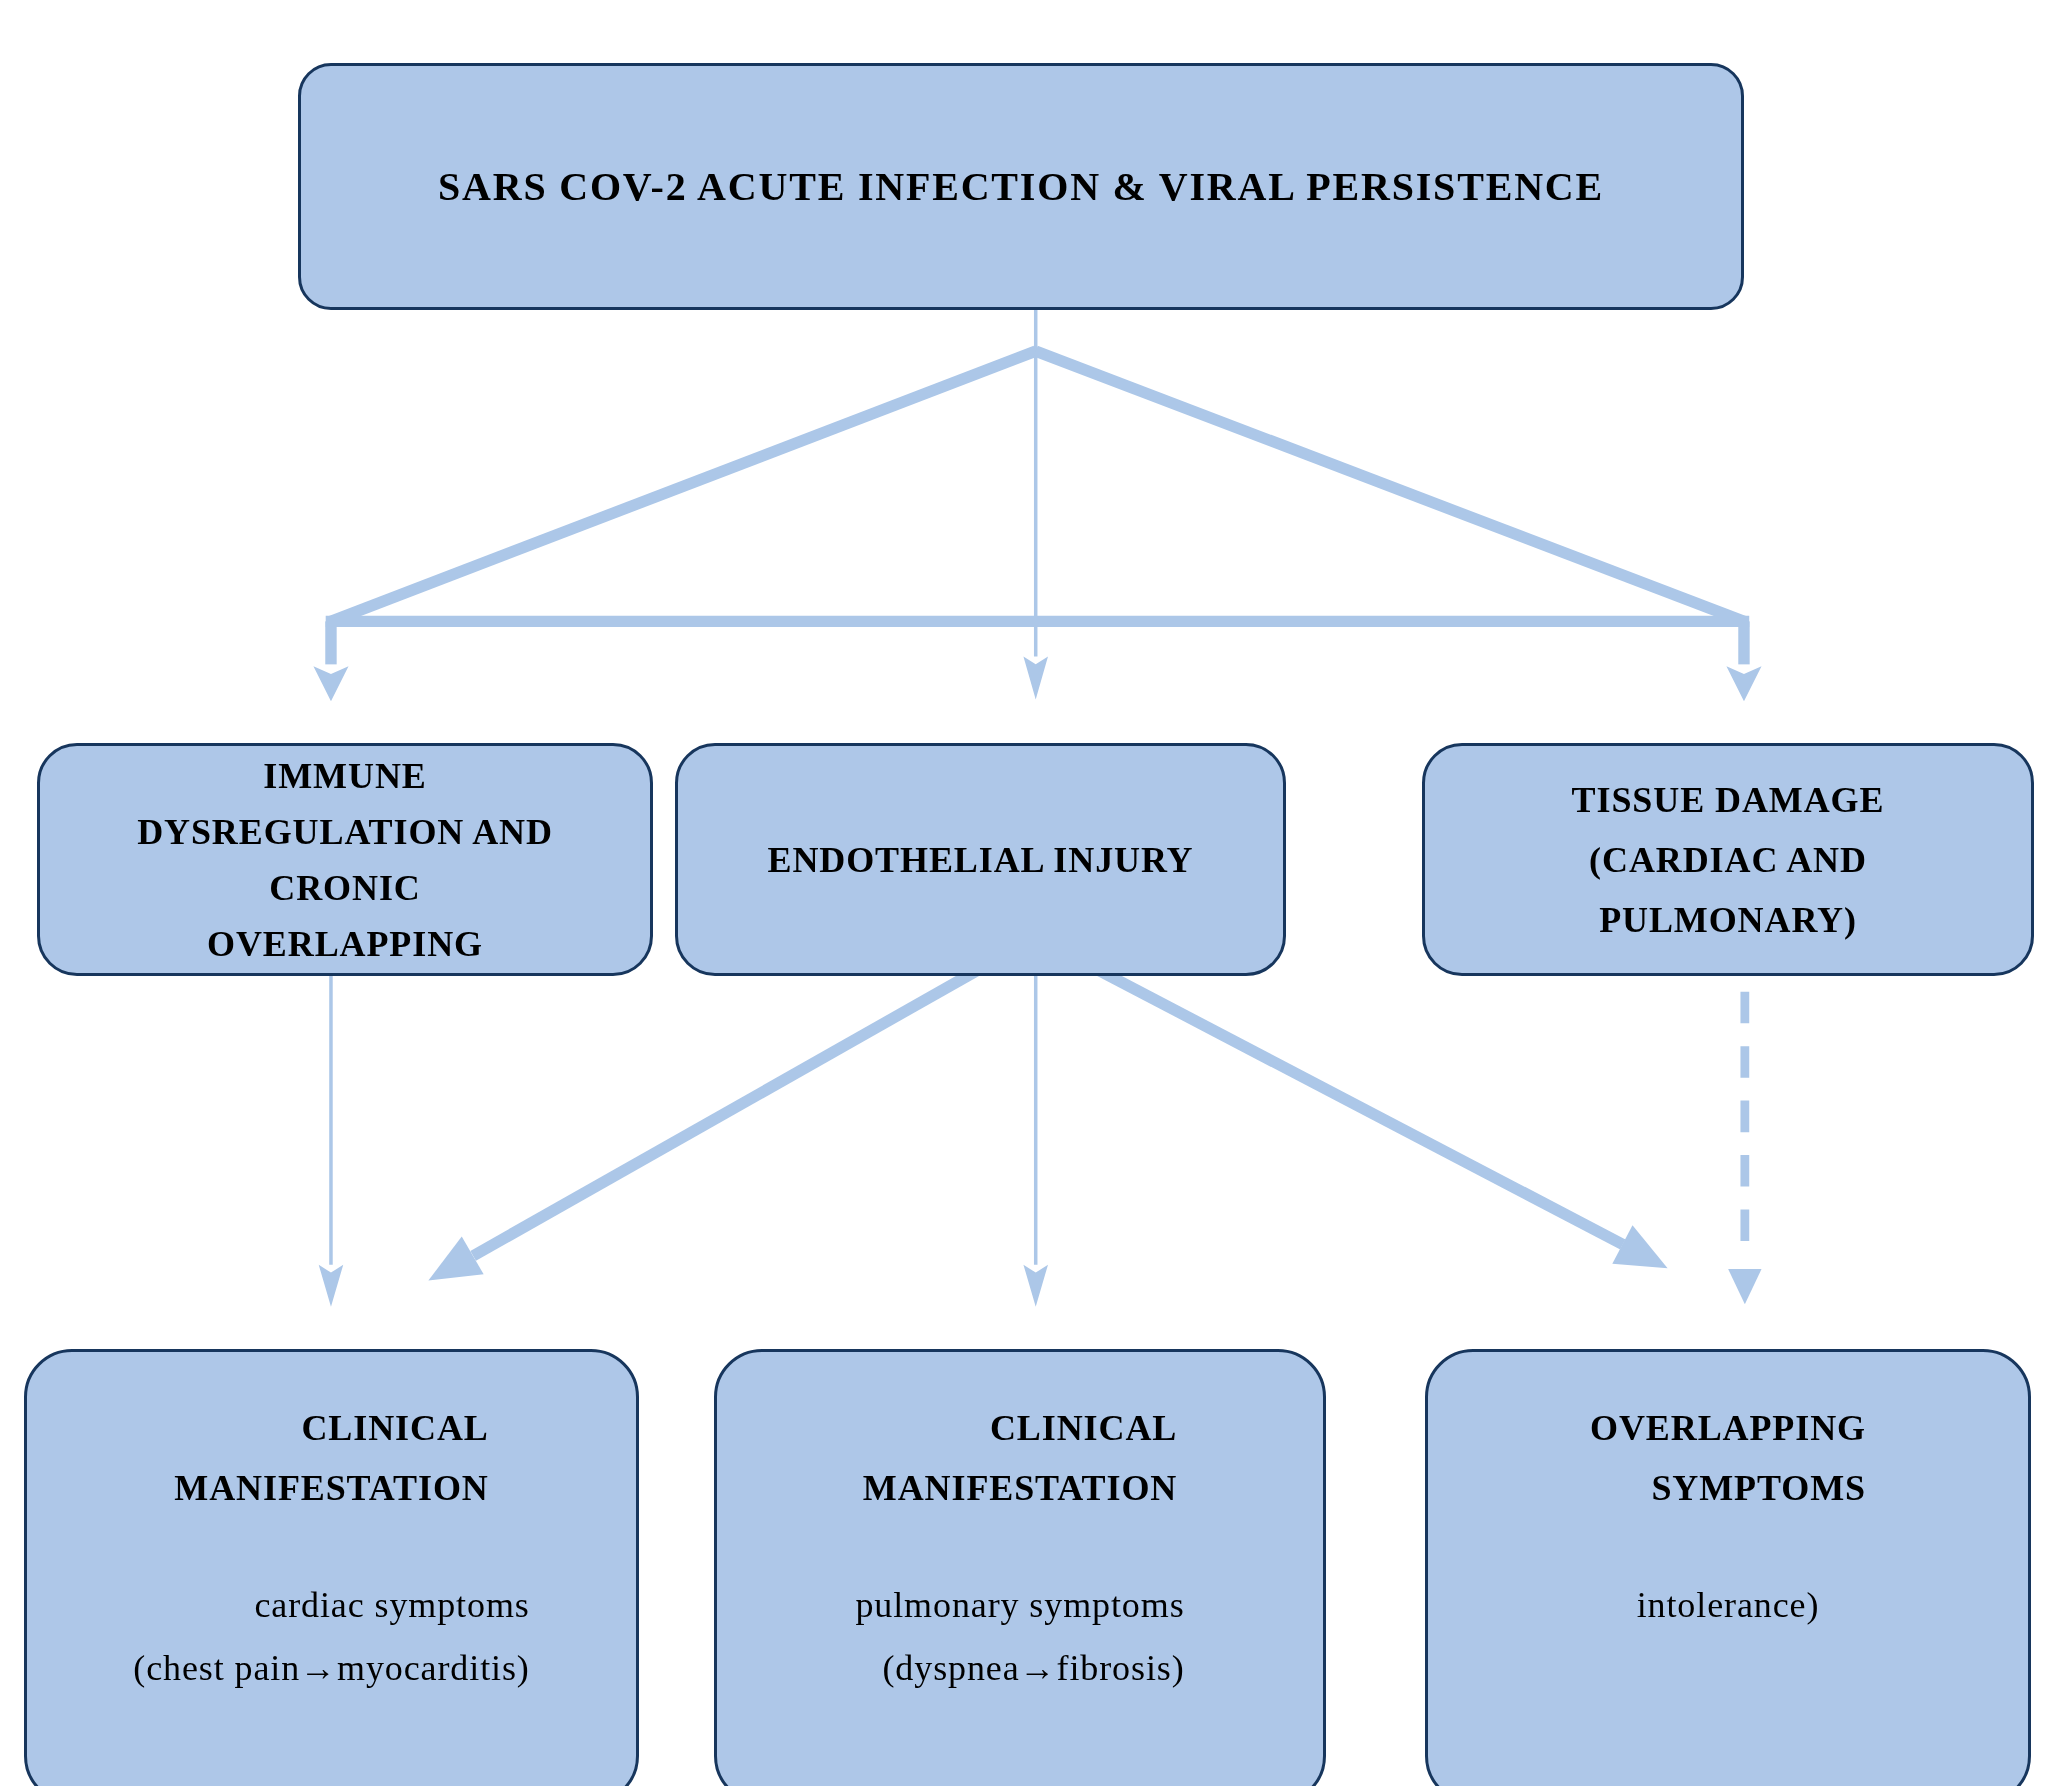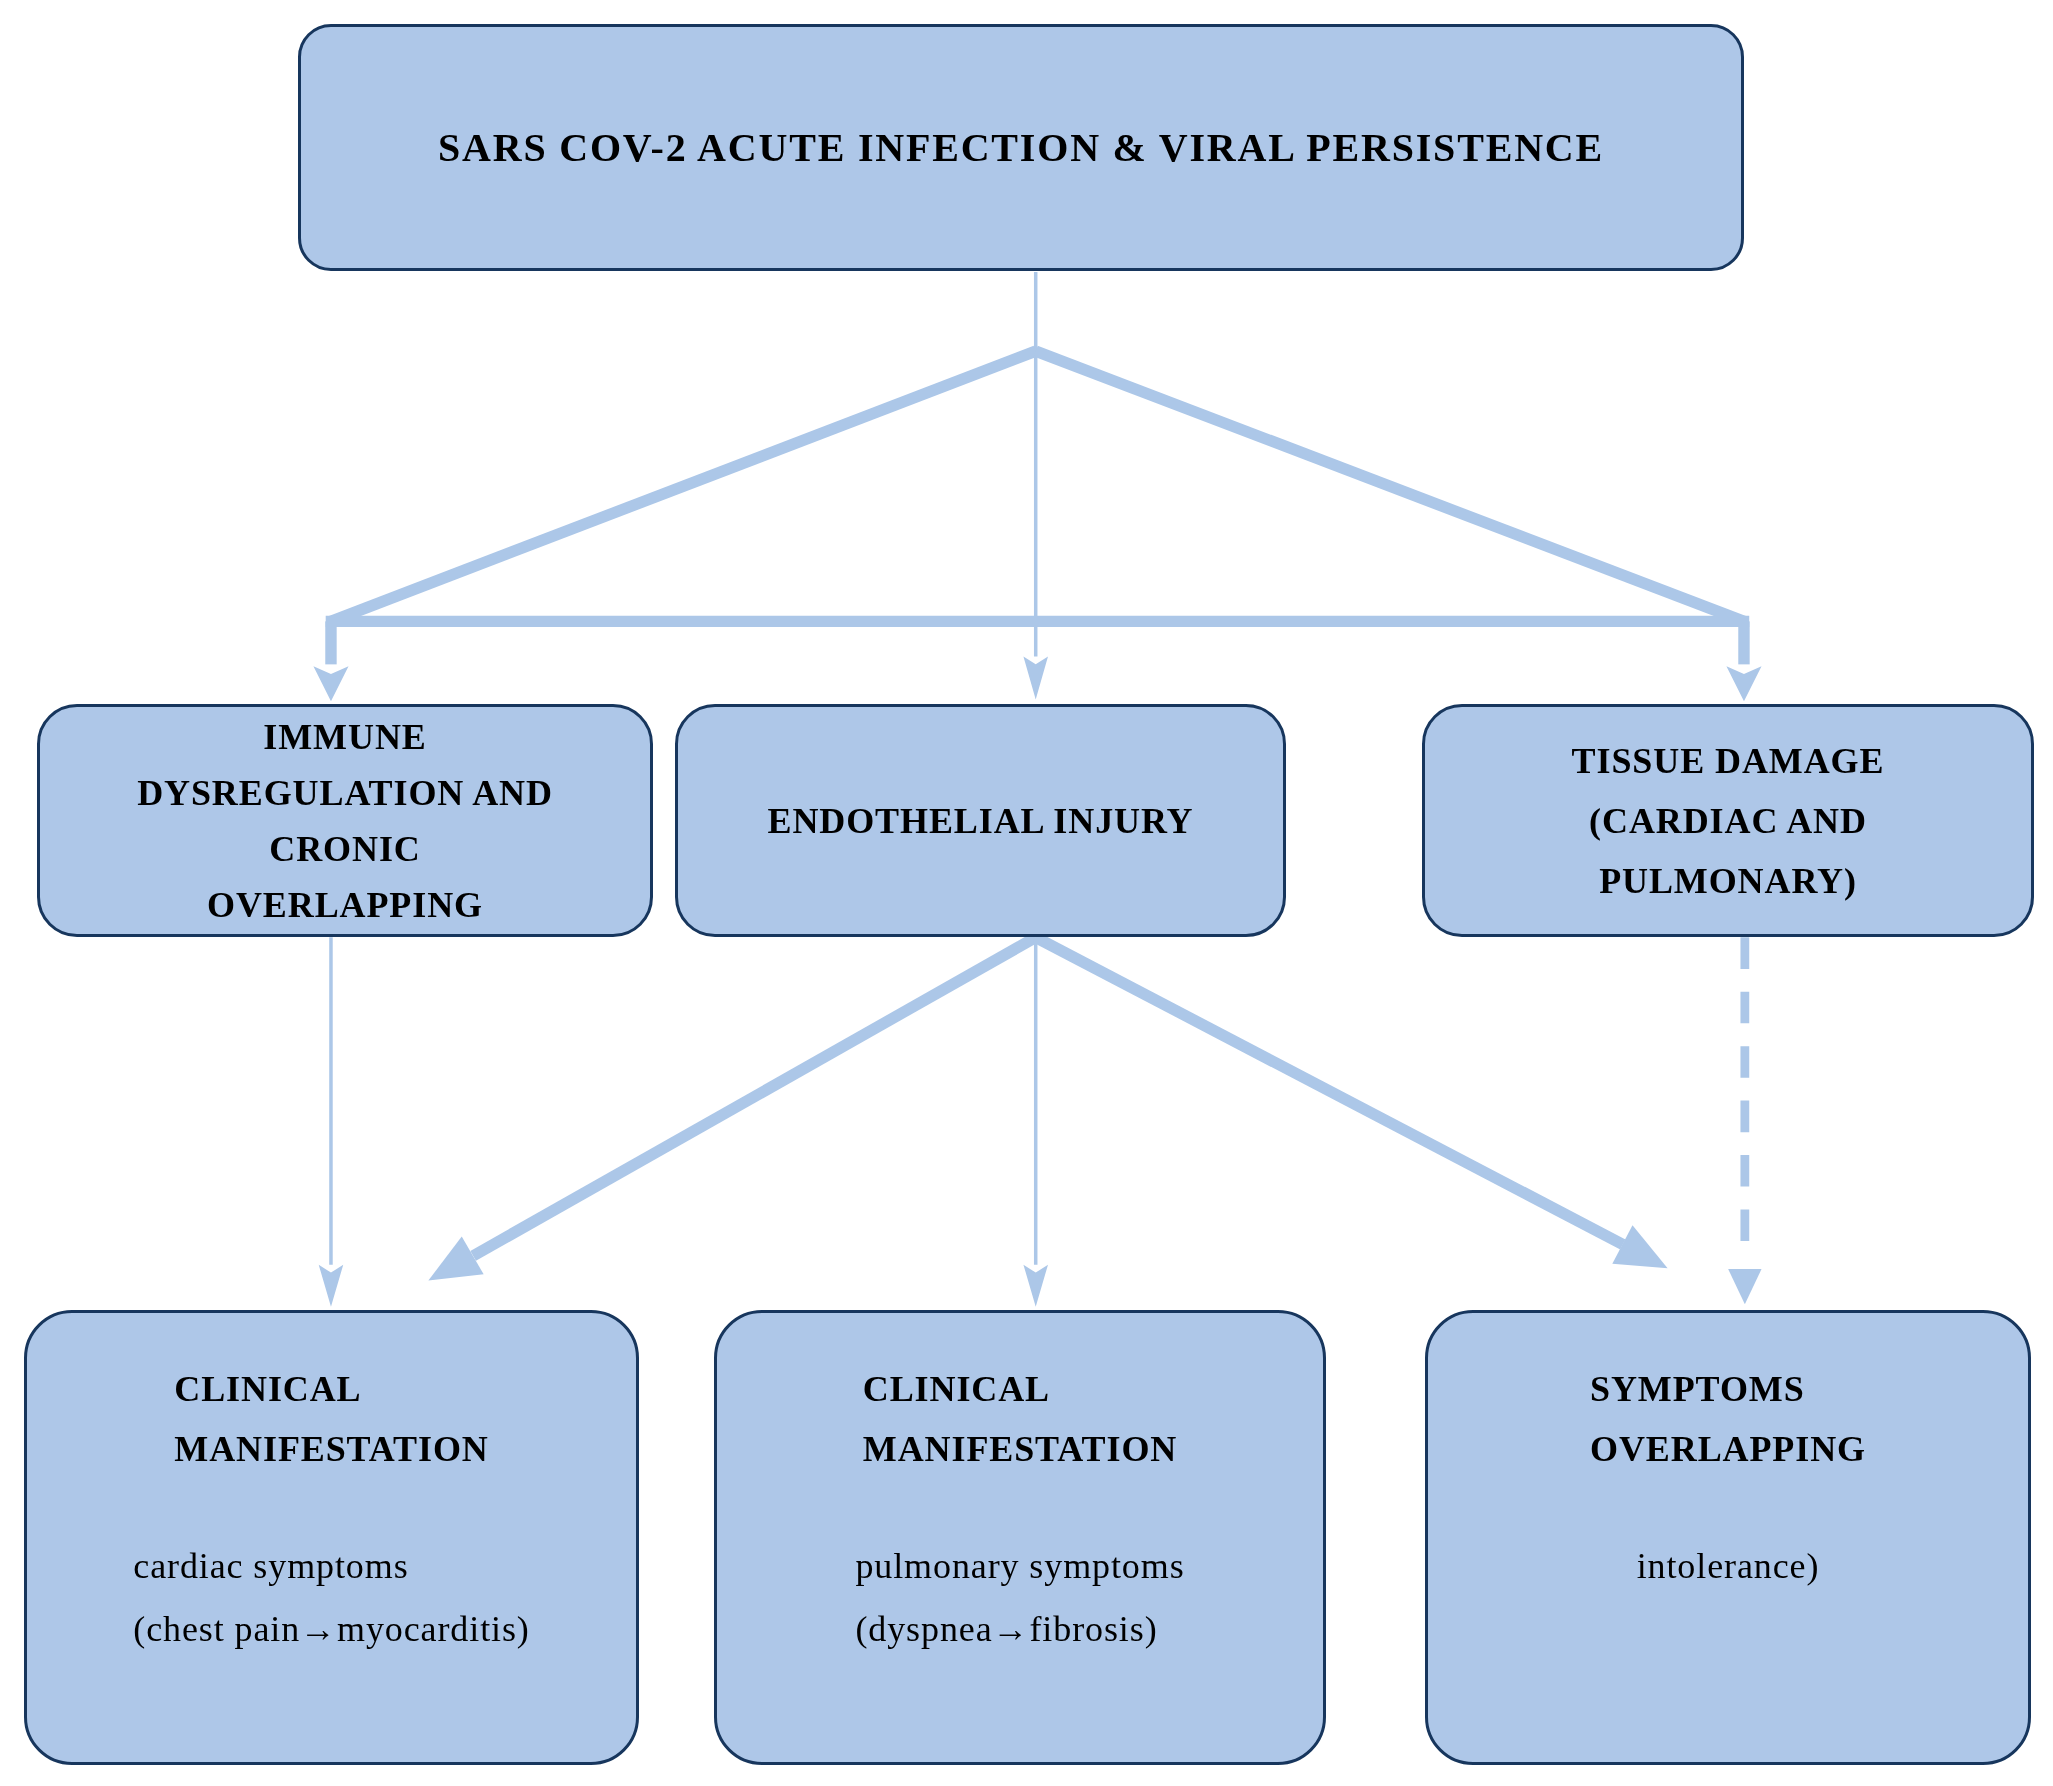--- a/index.html
+++ b/index.html
@@ -21,21 +21,22 @@
   }
   #arrow-layer{position:absolute;left:0;top:0;width:2053px;height:1786px;z-index:1}
   .ln{stroke:var(--arrow);fill:none;stroke-linecap:butt}
   .hd{fill:var(--arrow);stroke:none}
   .node{
     position:absolute;z-index:2;
     background:var(--box-fill);
     border:3.5px solid var(--box-border);
     display:flex;flex-direction:column;
     align-items:center;justify-content:center;
-    text-align:left;
+    text-align:right;
+    margin-top:39px;
   }
   .r38{border-radius:33px}
   .r45{border-radius:40px}
   .r55{border-radius:48px}
   .title-line{font-size:40px;font-weight:700;letter-spacing:1.8px}
   .mid-line{font-size:36px;font-weight:700;line-height:56px;letter-spacing:0.9px}
   .mid-line3{font-size:36px;font-weight:700;line-height:60px;letter-spacing:0.9px}
   .node.bottom{justify-content:flex-start;padding-top:46px}
   .bhead div{font-size:36px;font-weight:700;line-height:60px;letter-spacing:0.9px}
   .bbody{margin-top:56px}
@@ -133,22 +134,22 @@
       <div>MANIFESTATION</div>
     </div>
     <div class="bbody">
       <div>pulmonary symptoms</div>
       <div>(dyspnea→fibrosis)</div>
     </div>
   </div>
 
   <div class="node bottom r55" style="left:1425px;top:1310px;width:606px;height:455px">
     <div class="bhead">
+      <div>OVERLAPPING</div>
       <div>SYMPTOMS</div>
-      <div>OVERLAPPING</div>
     </div>
     <div class="bbody">
       <div>intolerance)</div>
     </div>
   </div>
 
 </div>
 
 
 </body></html>

